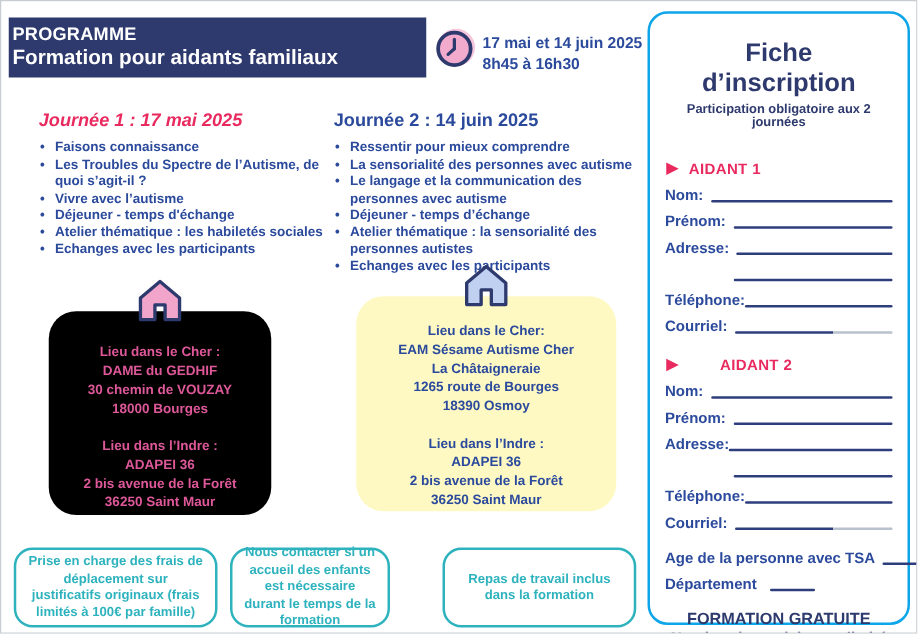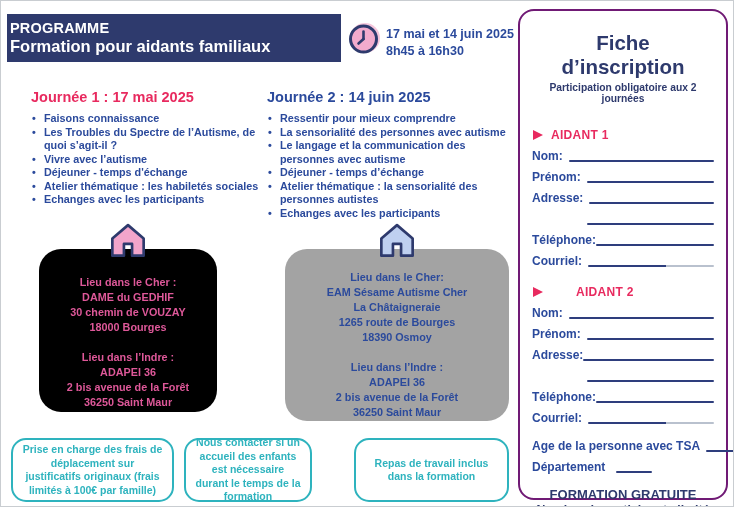--- a/index.html
+++ b/index.html
@@ -16,51 +16,51 @@
   }
   .banner .kicker { font-size:14.5px; letter-spacing:.2px; }
   .banner .title  { font-size:16.5px; margin-top:1px; }
   .clock-wrap { position:absolute; left:346px; top:21px; width:34px; height:34px; }
   .dates { position:absolute; left:385px; top:25px; color:#2B4A9C; font-size:12.5px; line-height:17px; }
   
   .day { position:absolute; top:88px; }
   .day1 { left:30px; width:228px; }
   .day2 { left:266px; width:245px; }
   .day-title { font-size:14.5px; margin-bottom:7px; }
-  .day1 .day-title { color:#E82A5F; }
+  .day1 .day-title { color:#E82A5F;font-style:italic; }
   .day2 .day-title { color:#2B4A9C; }
   .day ul { list-style:none; }
   .day li {
     position:relative; padding-left:13px; color:#2B4A9C;
     font-size:10.8px; line-height:13.5px;
   }
   .day li::before { content:"•"; position:absolute; left:1px; top:0; }
   
   .loc {
     position:absolute; border-radius:22px; text-align:center;
     font-size:10.8px; line-height:15px;
   }
   .loc.pink { left:38px; top:248px; width:178px; height:163px; background:#000000; color:#DE5899; padding-top:26px; }
-  .loc.blue { left:284px; top:248px; width:224px; height:172px; background:#a3a3a3; color:#2B4A9C; padding-top:21px; }
+  .loc.blue { left:284px; top:236px; width:208px; height:172px; background:#fef9c3; color:#2B4A9C; padding-top:21px; }
   .loc .grp + .grp { margin-top:15px; }
   .loc-house { position:absolute; top:-27px; left:50%; transform:translateX(-50%); }
   
   .note {
     position:absolute; top:437px; height:64px; border:2px solid #2EB3BE;
     border-radius:15px; color:#2EB3BE; font-size:10.5px; line-height:13.5px;
     display:flex; align-items:center; justify-content:center; text-align:center;
     padding:4px 9px;
   }
   .note1 { left:10px;  width:163px; }
   .note2 { left:183px; width:128px; }
   .note3 { left:353px; width:155px; }
   
   .panel {
     position:absolute; left:517px; top:8px; width:210px; height:491px;
-    border:2px solid #701a75; border-radius:16px; background:#fff;
+    border:2px solid #0ea5e9; border-radius:16px; background:#fff;
     padding:12px 12px 0 12px;
   }
   .panel-title { text-align:center; color:#2E3A6D; font-size:20.5px; margin-top:8px; }
   .panel-sub   { text-align:center; color:#2E3A6D; font-size:10.3px; margin-top:3px; }
   .aidant { display:flex; align-items:center; gap:7px; color:#E82A5F; font-size:12px; letter-spacing:.3px; }
   .aidant.a1 { margin-top:24px; }
   .aidant.a2 { margin-top:17px;gap:32px; }
   .frow { display:flex; align-items:flex-end; margin-top:8px; height:13px; }
   .flabel { color:#2B4A9C; font-size:12px; white-space:nowrap; margin-right:6px; }
   .fline { flex:1; height:2px; background:#2E3E7D; margin-bottom:1px; border-radius:1px; }

